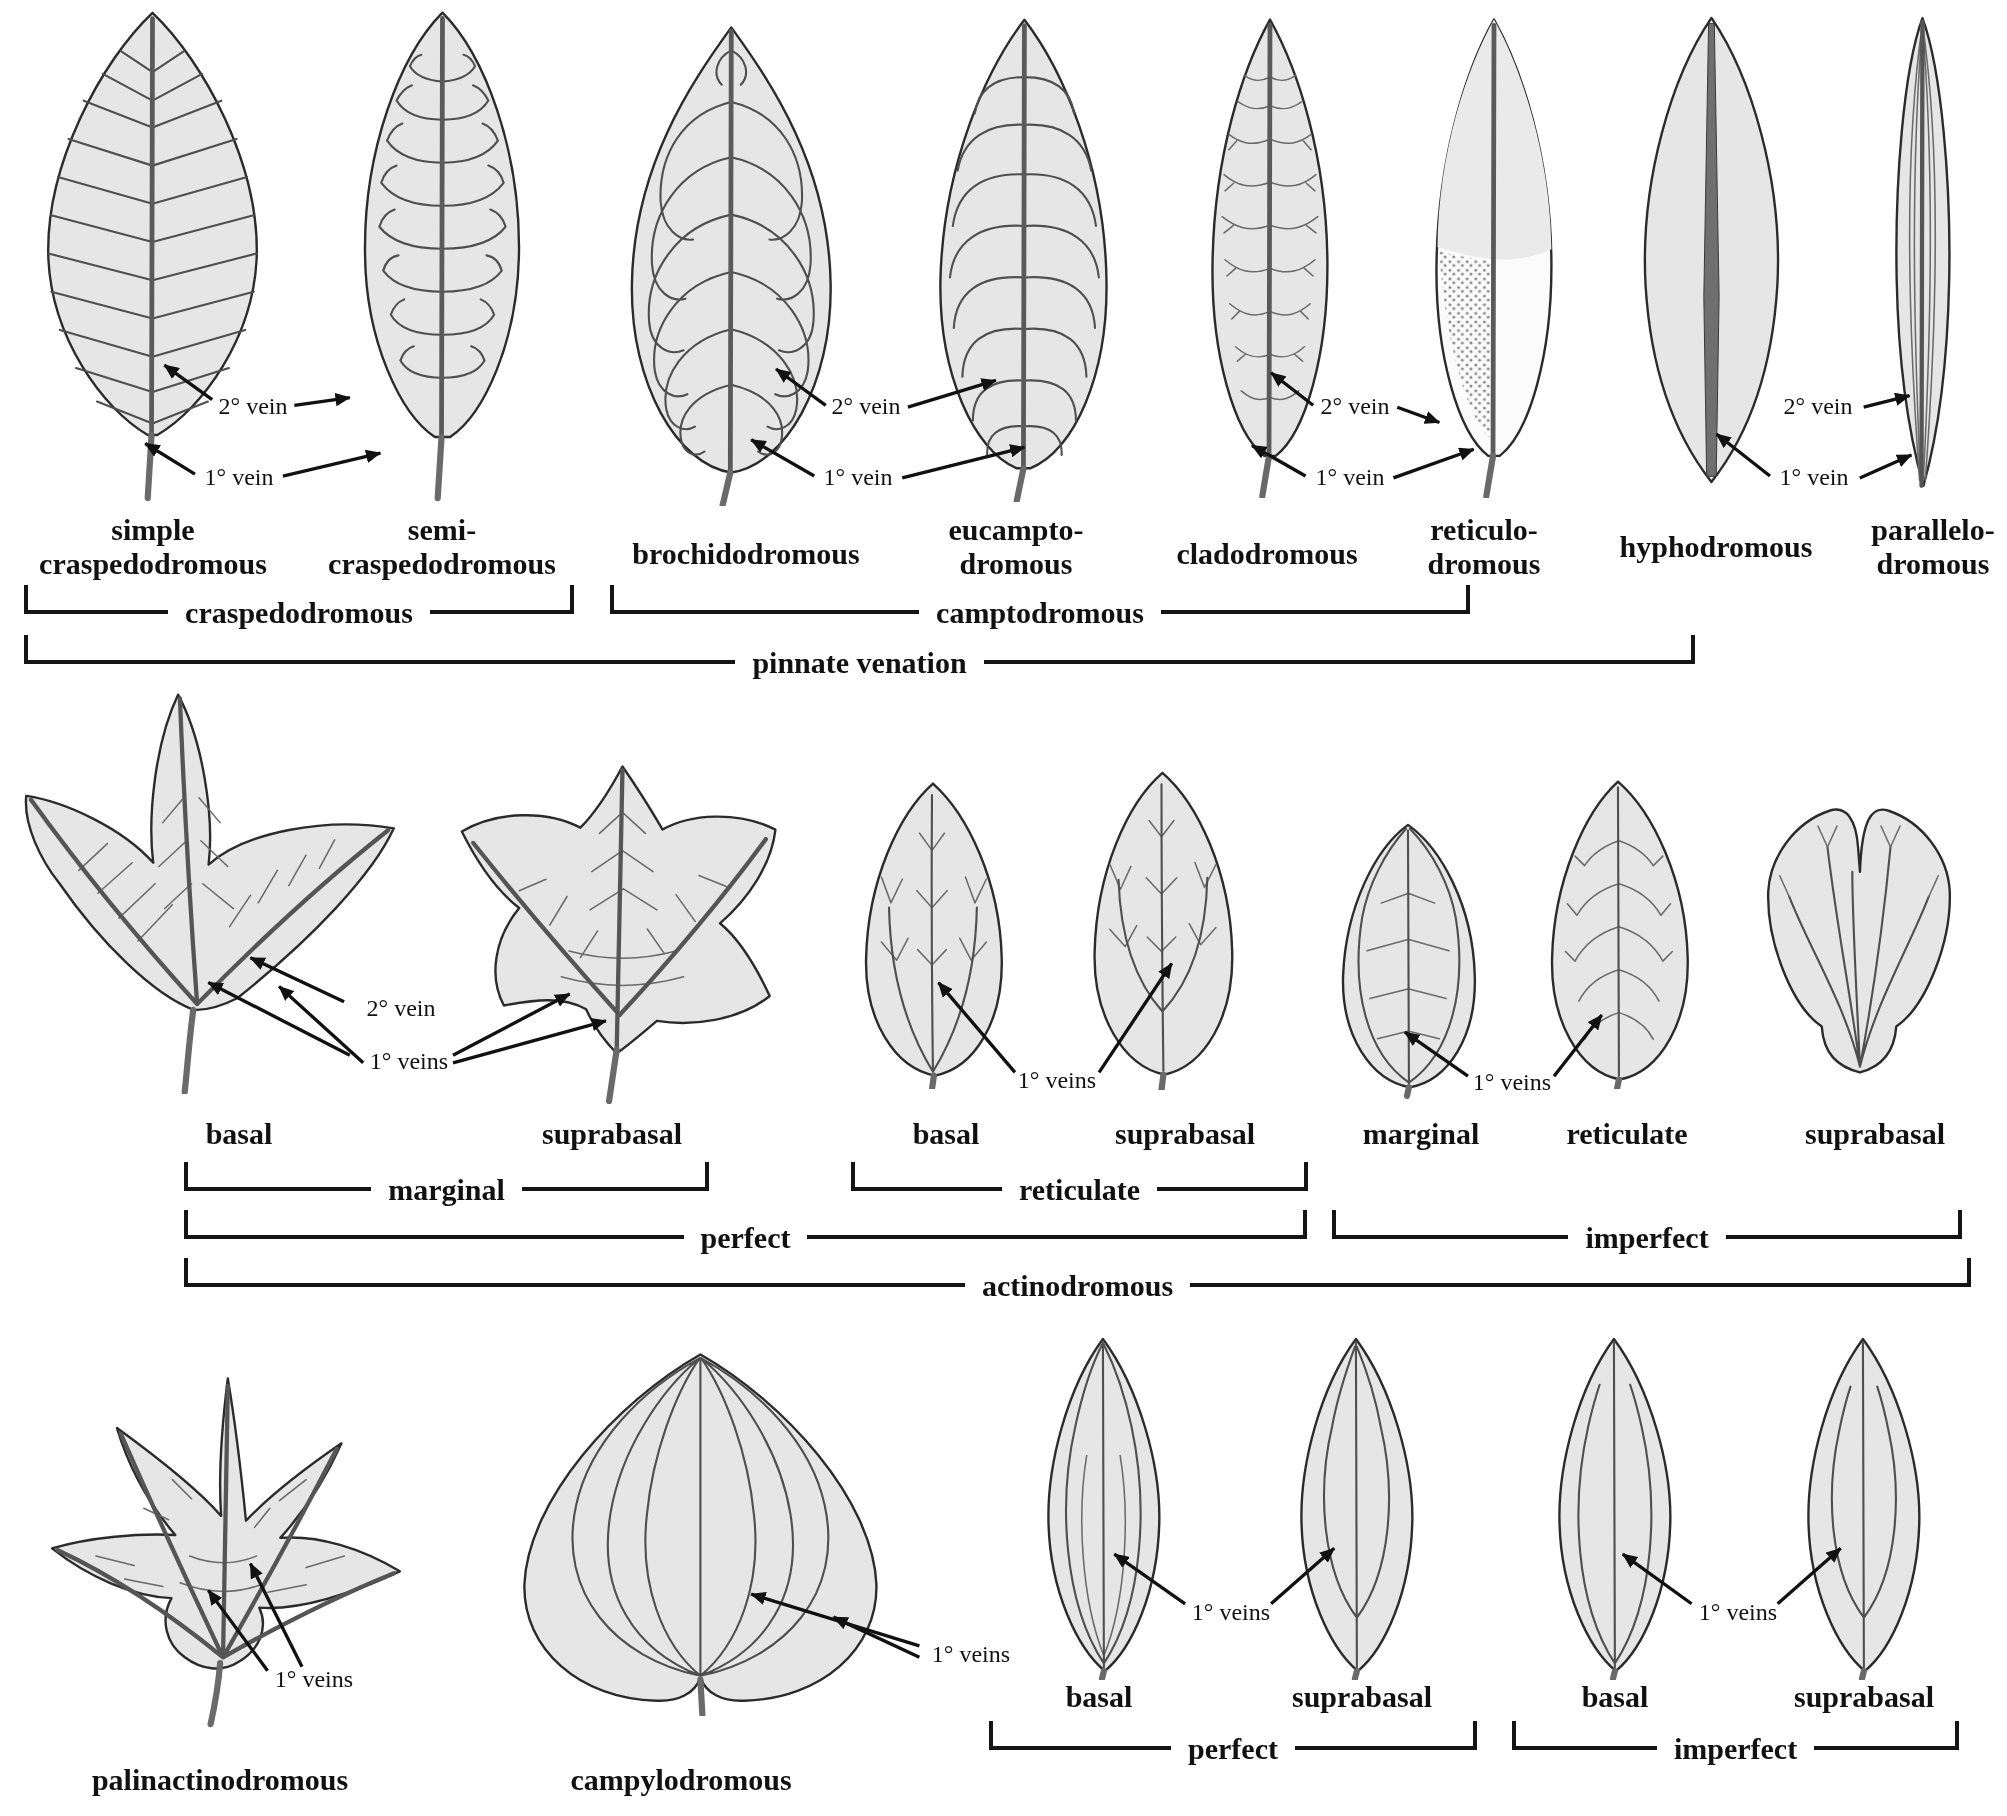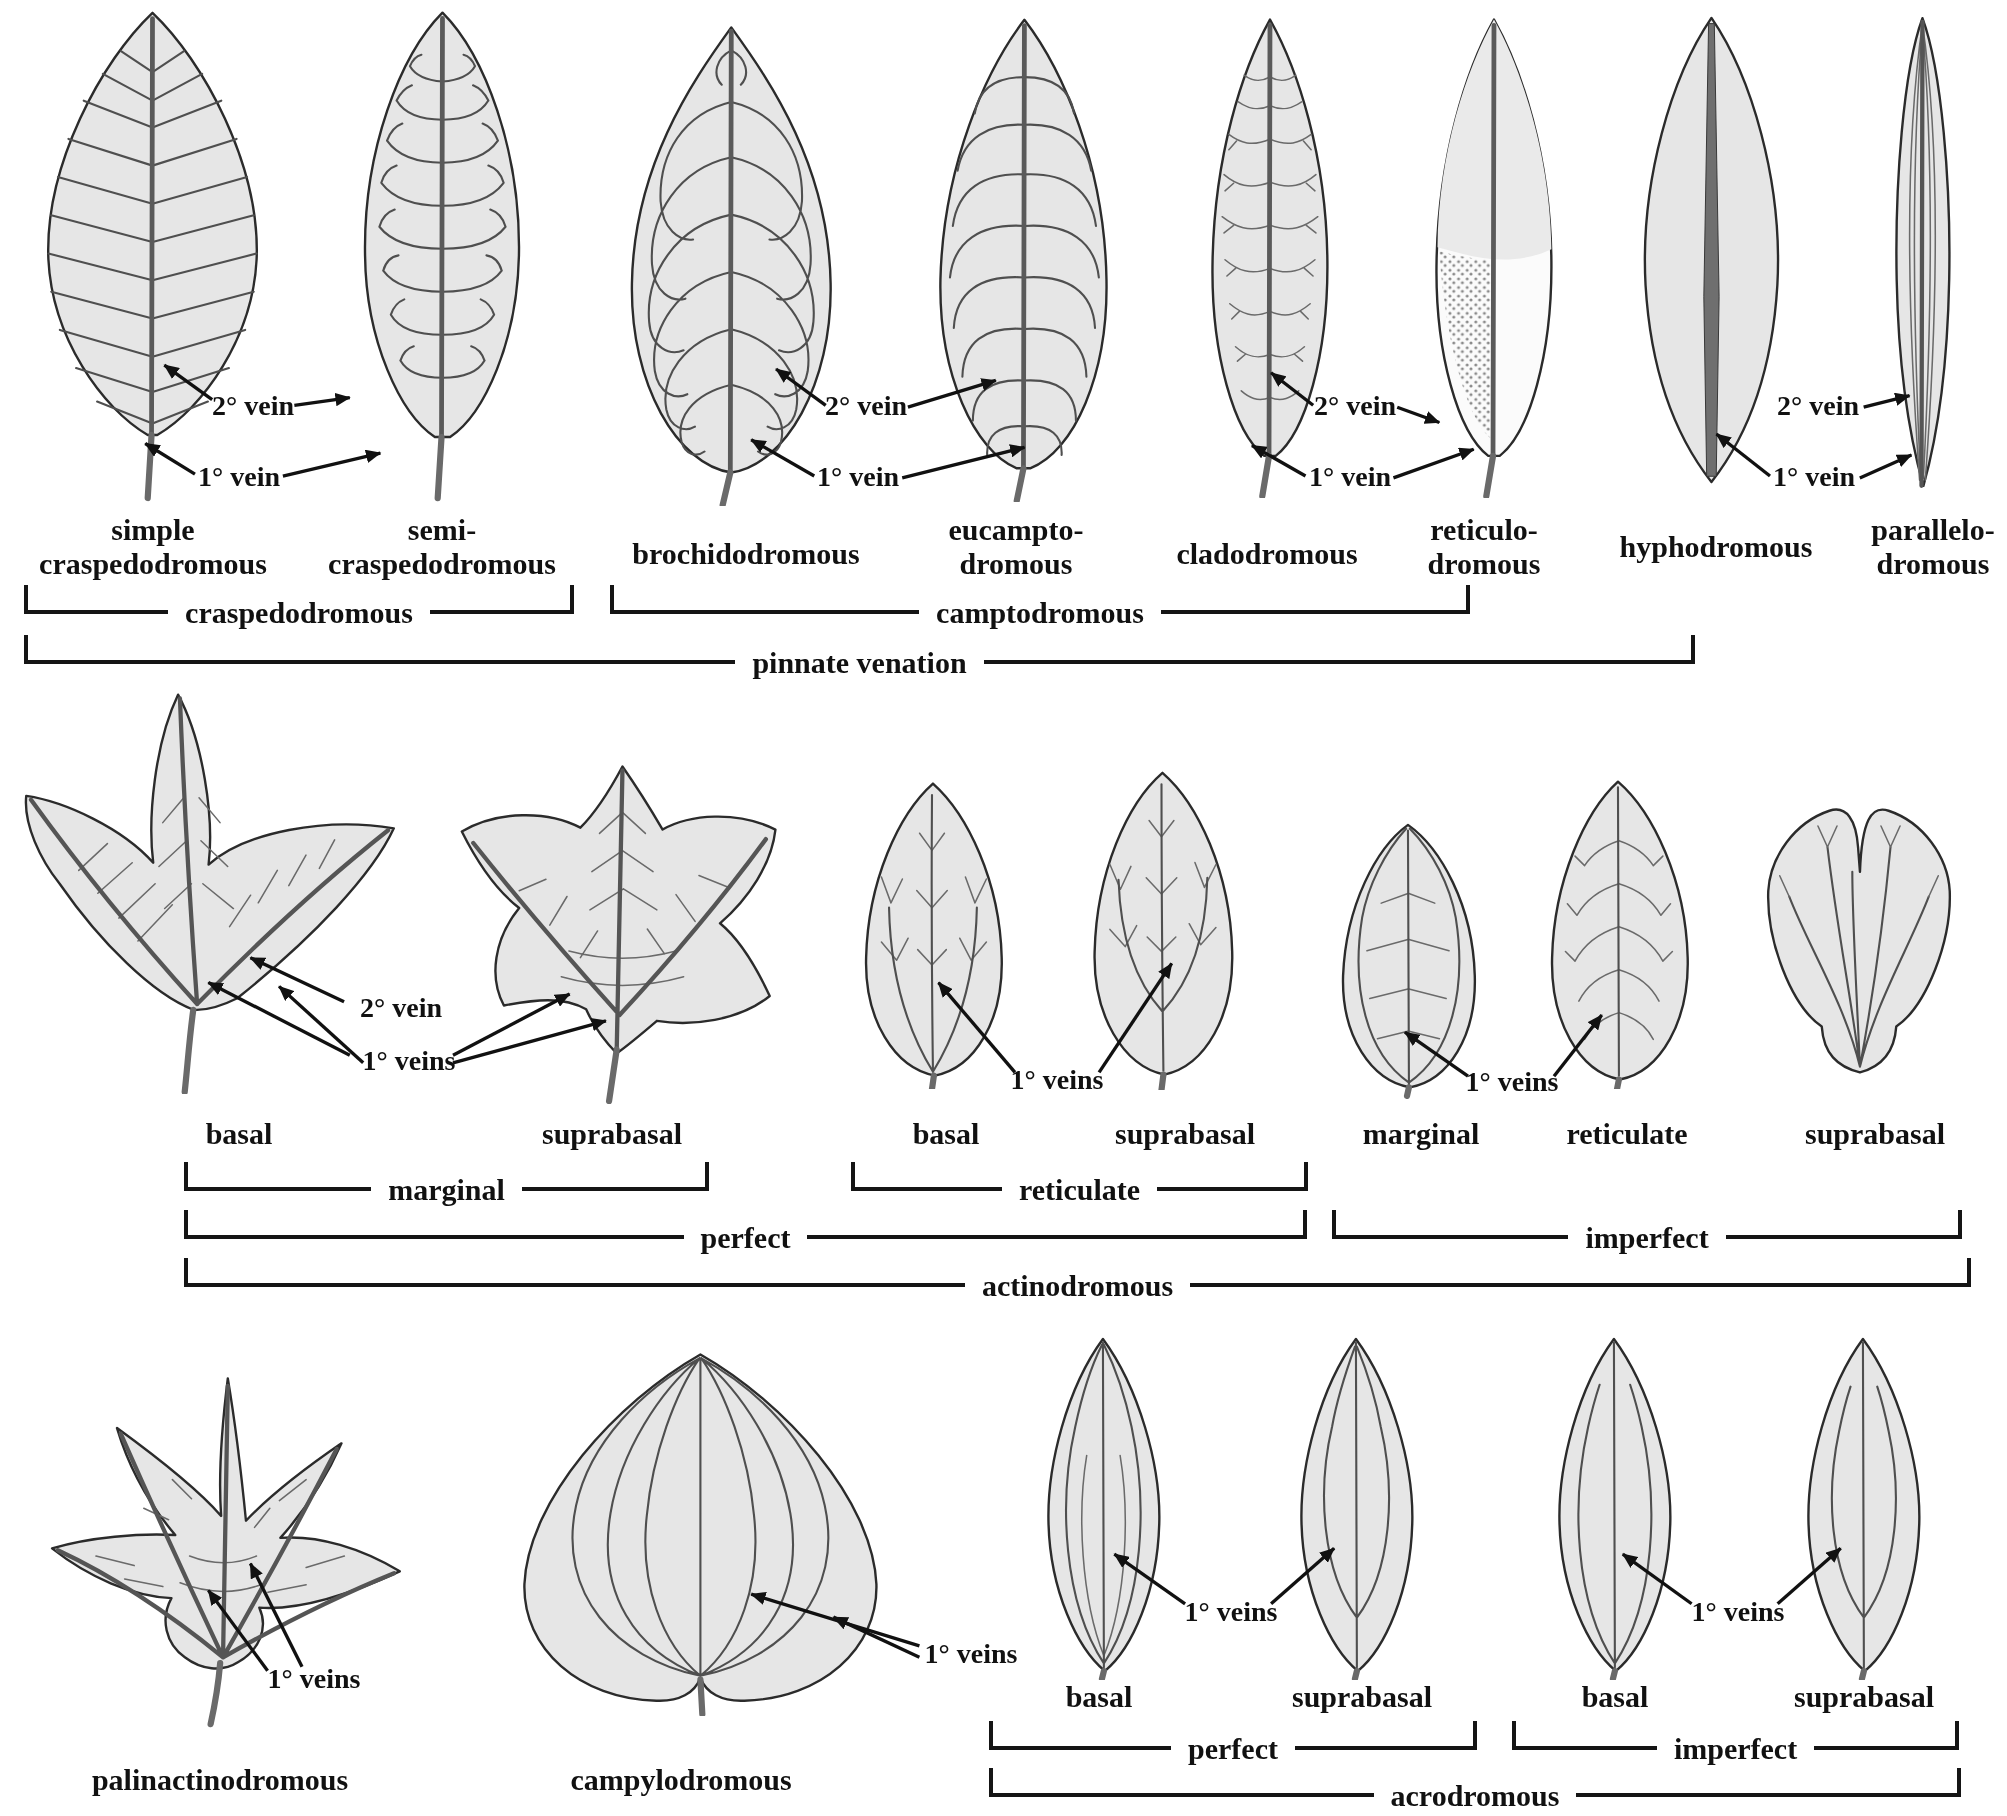--- a/index.html
+++ b/index.html
@@ -15,21 +15,21 @@
   .vein-thick { fill:none; stroke:#555; stroke-width:4.5; stroke-linecap:round; }
   .vein-thin { fill:none; stroke:#6a6a6a; stroke-width:1.6; stroke-linecap:round; }
   .midvein { fill:none; stroke:#5a5a5a; stroke-width:5; stroke-linecap:round; }
   .petiole { fill:none; stroke:#6a6a6a; stroke-width:6.5; stroke-linecap:round; }
   .leaflabel {
     position:absolute; transform:translate(-50%,-50%);
     font-weight:bold; font-size:30px; line-height:1.12; text-align:center; white-space:pre-line;
   }
   .veinlabel {
     position:absolute; transform:translate(-50%,-50%);
-    font-weight:bold; font-size:28px; white-space:nowrap;
+    font-weight:normal; font-size:24px; white-space:nowrap;
   }
   .bracket { position:absolute; display:flex; }
   .bracket .tick { width:3.8px; height:29px; background:#151515; flex:0 0 auto; }
   .bracket .bline { flex:1 1 auto; height:3.8px; background:#151515; margin-top:25px; }
   .bracket .blabel { flex:0 0 auto; padding:0 17px; font-weight:bold; font-size:30px;
     transform:translateY(10.5px); white-space:nowrap; }
   .arrows { position:absolute; left:0; top:0; pointer-events:none; }
   .arrow { stroke:#111; stroke-width:3.5; }
 </style>
 </head>
@@ -344,22 +344,15 @@
   </div>
 
   <div class="bracket" style="left:1512px;top:1721px;width:447px">
     <span class="tick"></span>
       <span class="bline"></span>
     <span class="blabel">imperfect</span>
     <span class="bline"></span>
       <span class="tick"></span>
   </div>
 
-  <div class="bracket" style="left:989px;top:1768px;width:972px">
-    <span class="tick"></span>
-      <span class="bline"></span>
-    <span class="blabel">acrodromous</span>
-    <span class="bline"></span>
-      <span class="tick"></span>
-  </div>
 
 </div>
 
 
 </body></html>

